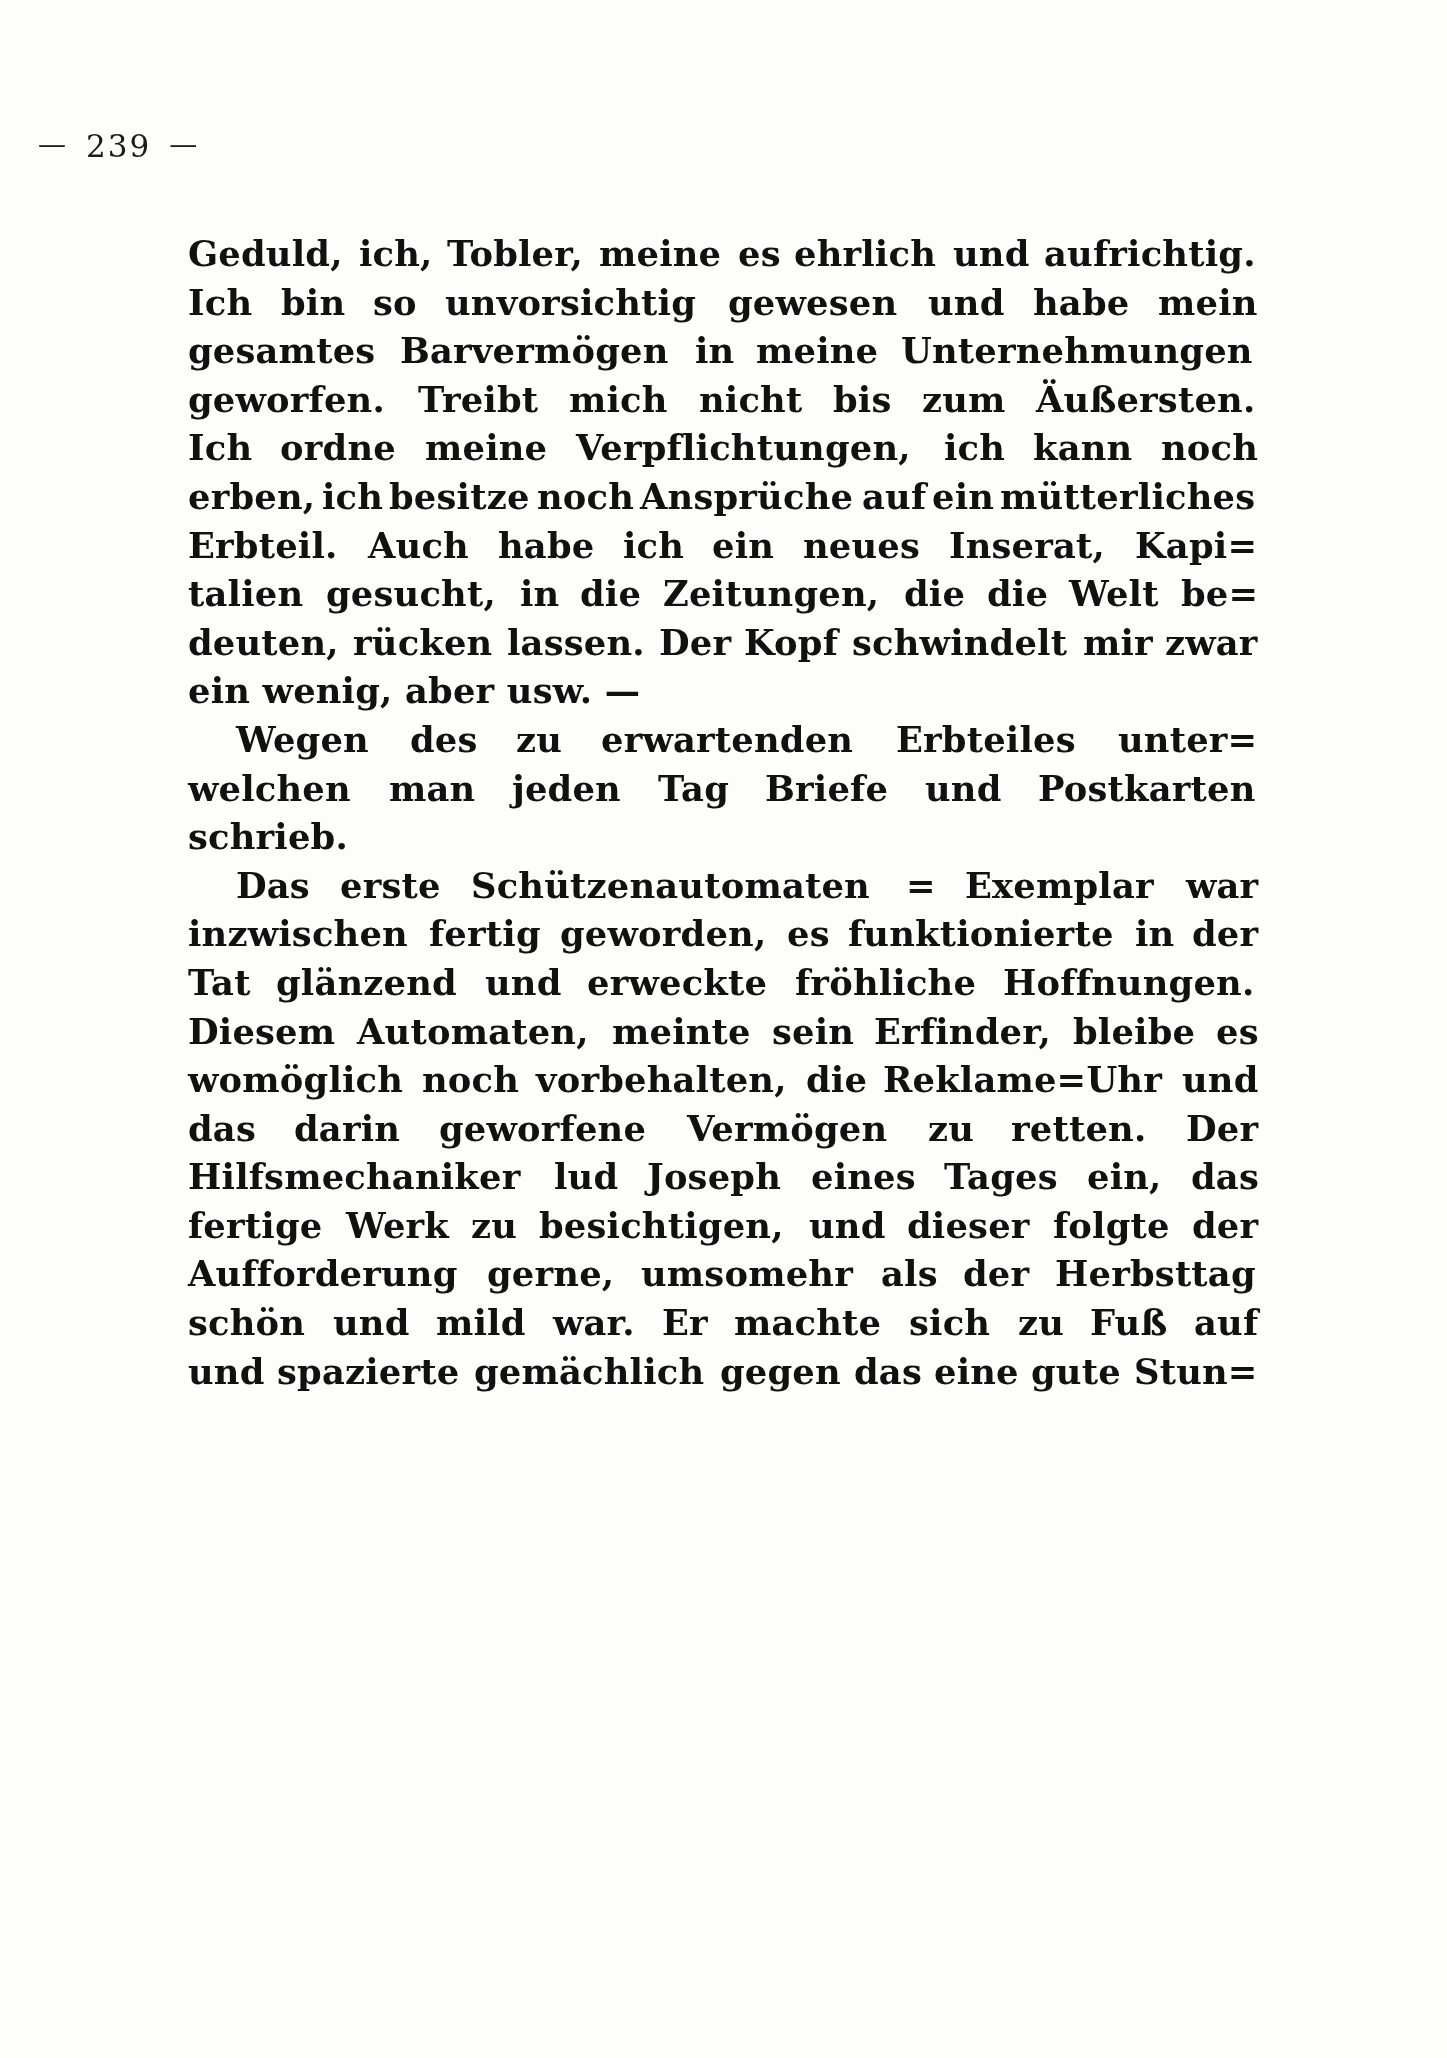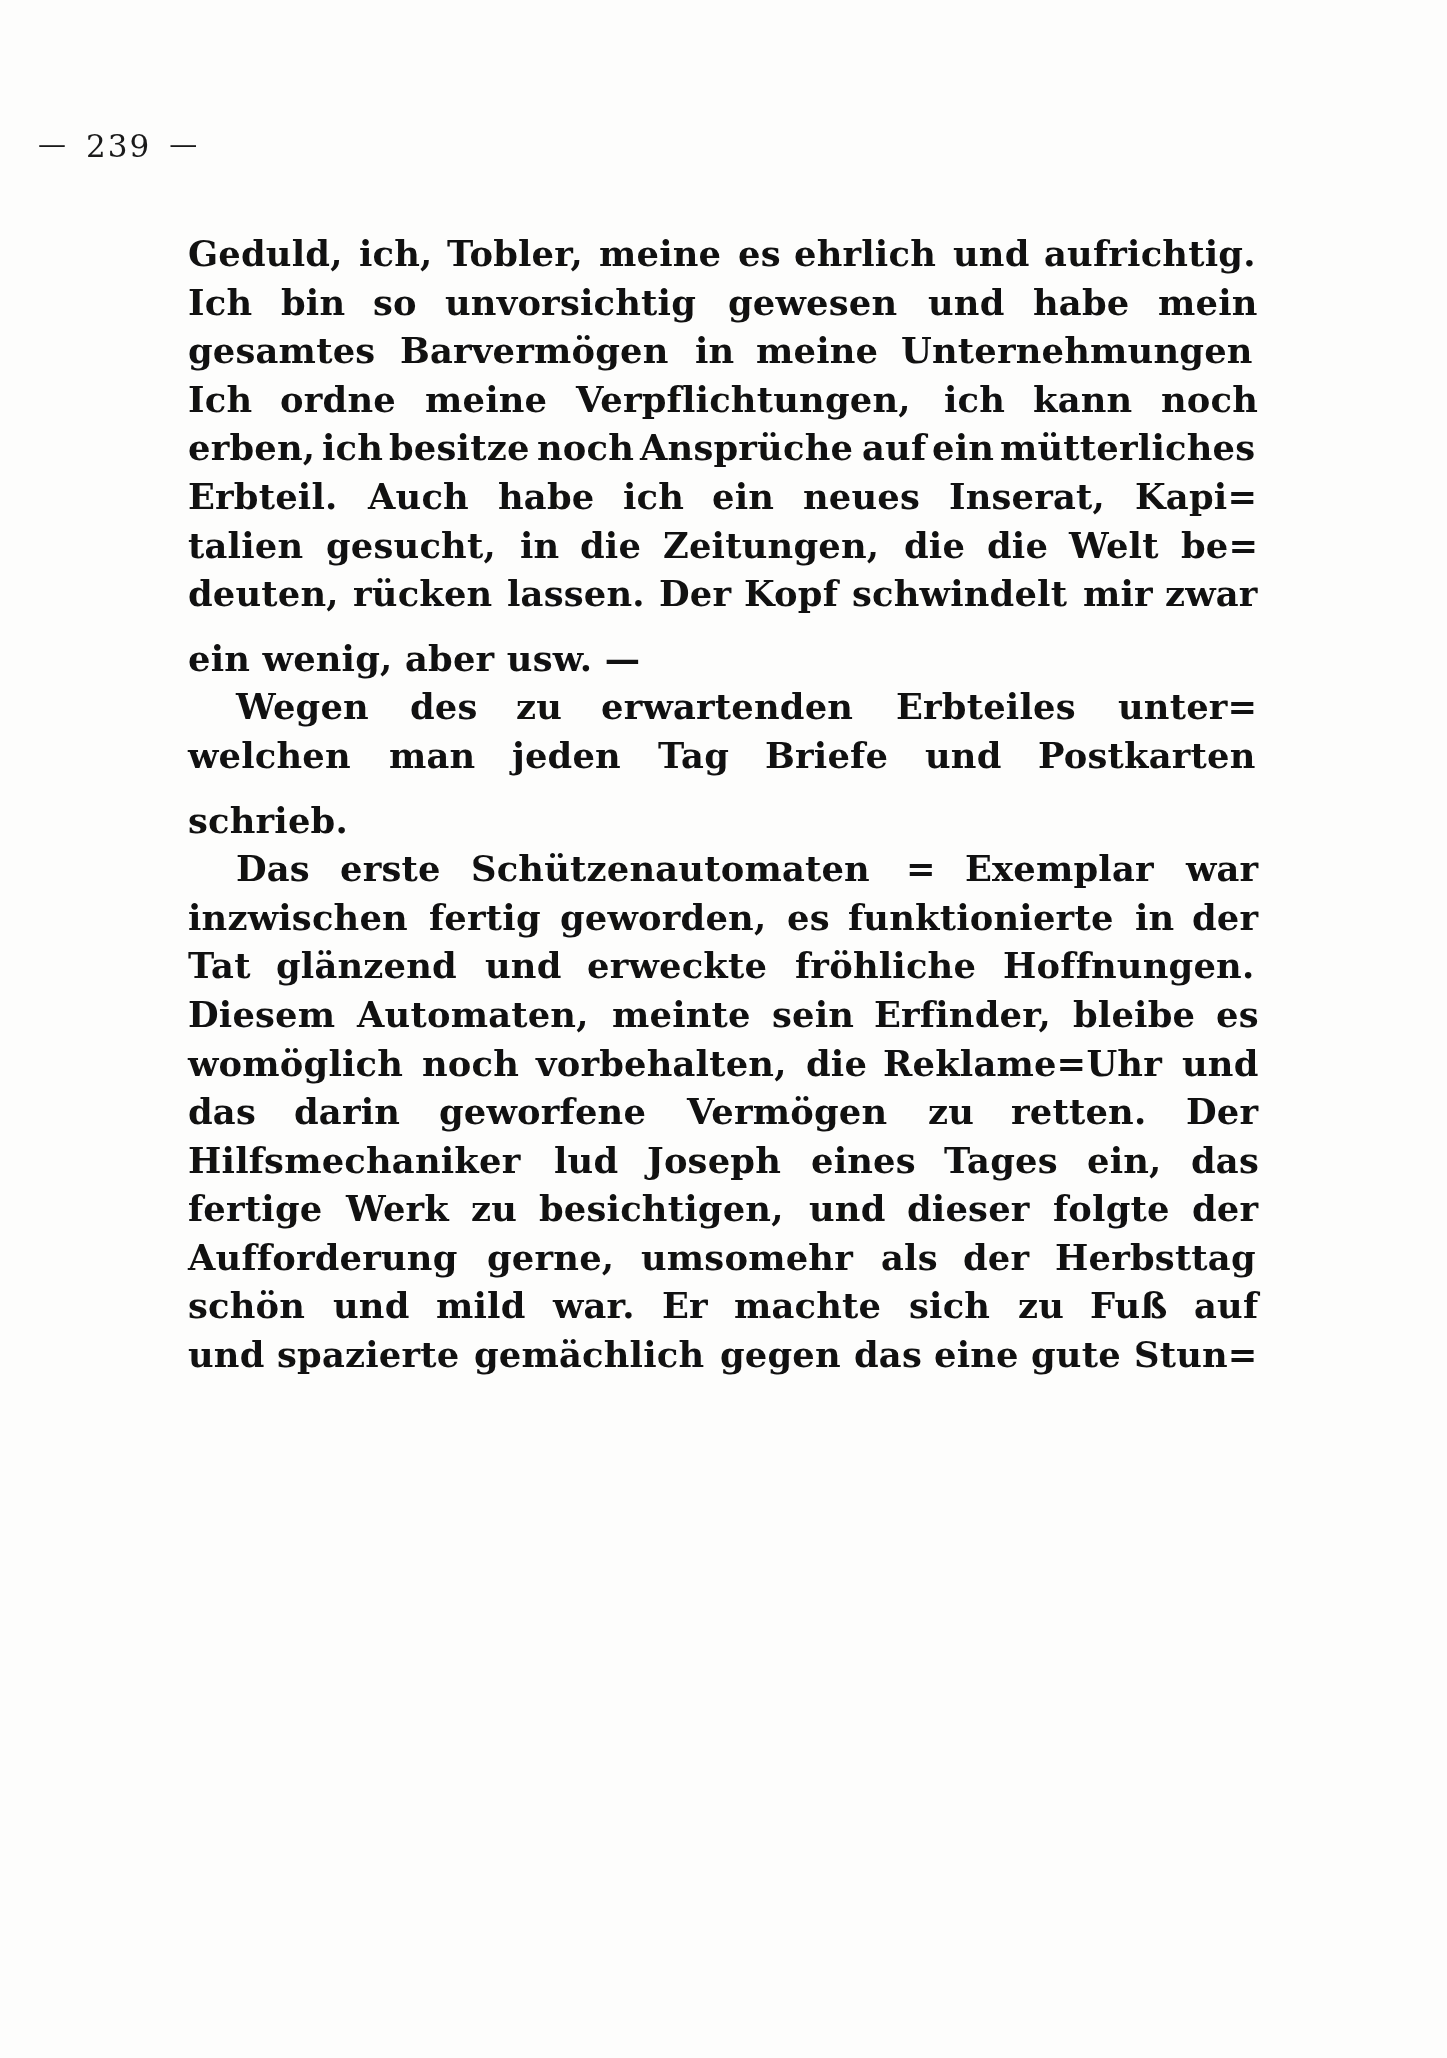--- a/index.html
+++ b/index.html
@@ -62,21 +62,20 @@
   }
   
   .line.just {
     justify-content: space-between;
   }
   .line.just > span {
     white-space: pre;
   }
   .line.last {
     justify-content: flex-start;
-    margin-top: 16px;
   }
   .line.indent {
     padding-left: 48px;
   }
   .line.indent.just {
     width: 1024px;
   }
   
   .line > span {
     font-family: "DejaVu Serif", serif;
@@ -92,20 +91,21 @@
 
   <div class="page-number">
     <span class="dash">—</span><span>239</span><span class="dash">—</span>
   </div>
 
   <div class="text-block">
       <div class="para">
         <div class="line just"><span>Geduld,</span><span>ich,</span><span>Tobler,</span><span>meine</span><span>es</span><span>ehrlich</span><span>und</span><span>aufrichtig.</span></div>
         <div class="line just"><span>Ich</span><span>bin</span><span>so</span><span>unvorsichtig</span><span>gewesen</span><span>und</span><span>habe</span><span>mein</span></div>
         <div class="line just"><span>gesamtes</span><span>Barvermögen</span><span>in</span><span>meine</span><span>Unternehmungen</span></div>
+        <div class="line just"><span>geworfen.</span><span>Treibt</span><span>mich</span><span>nicht</span><span>bis</span><span>zum</span><span>Äußersten.</span></div>
         <div class="line just"><span>Ich</span><span>ordne</span><span>meine</span><span>Verpflichtungen,</span><span>ich</span><span>kann</span><span>noch</span></div>
         <div class="line just"><span>erben,</span><span>ich</span><span>besitze</span><span>noch</span><span>Ansprüche</span><span>auf</span><span>ein</span><span>mütterliches</span></div>
         <div class="line just"><span>Erbteil.</span><span>Auch</span><span>habe</span><span>ich</span><span>ein</span><span>neues</span><span>Inserat,</span><span>Kapi=</span></div>
         <div class="line just"><span>talien</span><span>gesucht,</span><span>in</span><span>die</span><span>Zeitungen,</span><span>die</span><span>die</span><span>Welt</span><span>be=</span></div>
         <div class="line just"><span>deuten,</span><span>rücken</span><span>lassen.</span><span>Der</span><span>Kopf</span><span>schwindelt</span><span>mir</span><span>zwar</span></div>
         <div class="line last"><span>ein wenig, aber usw. —</span></div>
       </div>
       <div class="para">
         <div class="line just indent"><span>Wegen</span><span>des</span><span>zu</span><span>erwartenden</span><span>Erbteiles</span><span>unter=</span></div>
         <div class="line just"><span>welchen</span><span>man</span><span>jeden</span><span>Tag</span><span>Briefe</span><span>und</span><span>Postkarten</span></div>

